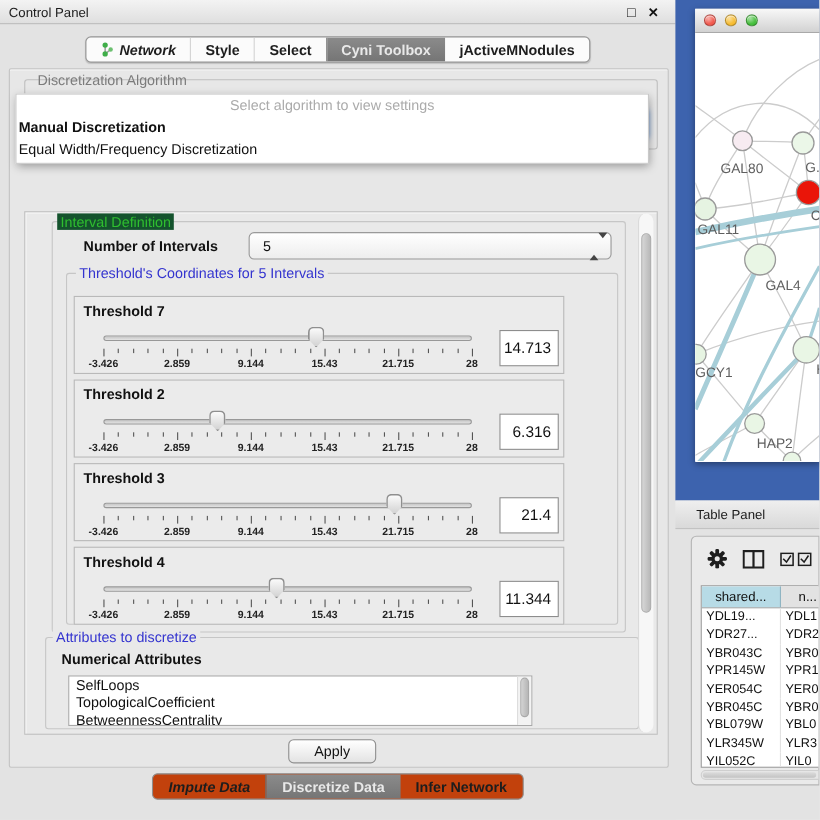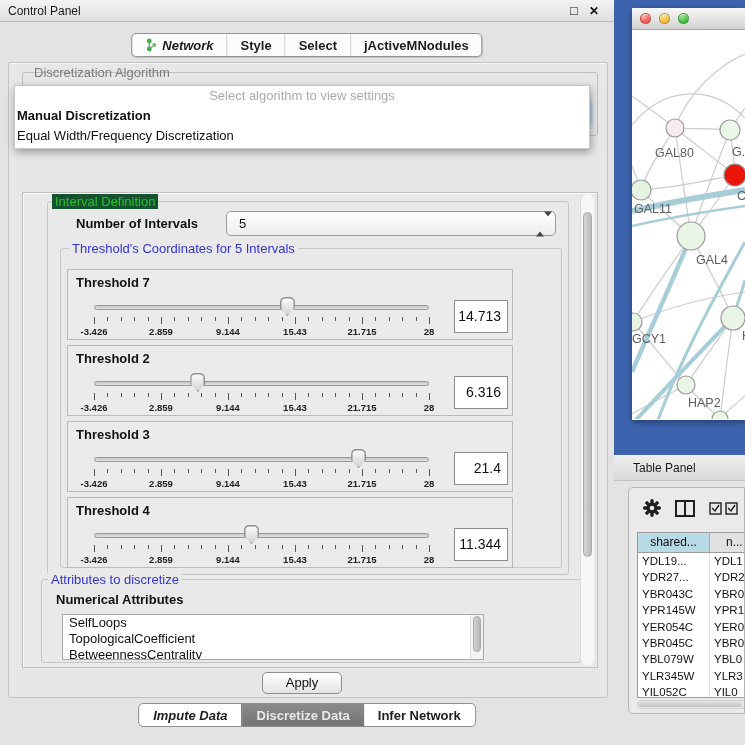--- a/index.html
+++ b/index.html
@@ -85,21 +85,21 @@
   .attr-item { font-size:13px; color:#111; line-height:16px; padding-left:6px; white-space:nowrap; }
   .attr-scroll { position:absolute; right:0; top:0; width:13px; height:100%; background:#f3f3f3; border-left:1px solid #ddd; }
   .attr-scroll .thumb { position:absolute; left:2px; top:1px; width:8px; height:36px; border-radius:4px;
     background:linear-gradient(90deg,#d3d3d3,#b6b6b6); border:1px solid #a9a9a9; }
 
   .apply-btn { position:absolute; left:262px; top:672px; width:80px; height:22px;
     background:linear-gradient(#ffffff,#e3e3e3); border:1px solid #8f8f8f; border-radius:5px;
     font-size:13px; color:#111; text-align:center; line-height:20px; }
 
   .bottom-tabstrip { position:absolute; top:703px; left:307px; transform:translateX(-50%);
-    display:flex; height:24px; background:#ffffff; border:1px solid #8f8f8f; border-radius:5px; overflow:hidden; }
+    display:flex; height:24px; background:#c2410c; border:1px solid #8f8f8f; border-radius:5px; overflow:hidden; }
   .bottom-tabstrip .tab { padding:0 14px; }
 
   
   .blue-area { position:absolute; left:614px; top:0; width:131px; height:455px; background:#3d63ae; }
   .net-window { position:absolute; left:18px; top:8px; width:113px; height:412px; background:#fff;
     box-shadow:0 2px 6px rgba(0,0,0,.4); }
   .net-titlebar { height:22px; background:linear-gradient(#f8f8f8,#d2d2d2); border-bottom:1px solid #a9a9a9;
     display:flex; align-items:center; padding-left:8px; gap:8px; }
   .light { width:11px; height:11px; border-radius:50%; border:1px solid rgba(0,0,0,.25);
     box-shadow:inset 0 1px 1px rgba(255,255,255,.7); }
@@ -149,20 +149,23 @@
           <circle cx="4" cy="11" r="2.4" fill="#3fae49"></circle>
           <circle cx="9" cy="7" r="2" fill="#6cc070"></circle>
         </svg>
         <span>Network</span>
       </div>
       <div class="tab">
         <span>Style</span>
       </div>
       <div class="tab">
         <span>Select</span>
+      </div>
+      <div class="tab selected">
+        <span>Cyni Toolbox</span>
       </div>
       <div class="tab">
         <span>jActiveMNodules</span>
       </div>
     </div>
 
   <div class="main-inner"></div>
 
   <div class="group" style="left:22px; top:72px; width:576px; height:64px;">
     <span class="legend nobg">Discretization Algorithm</span>

